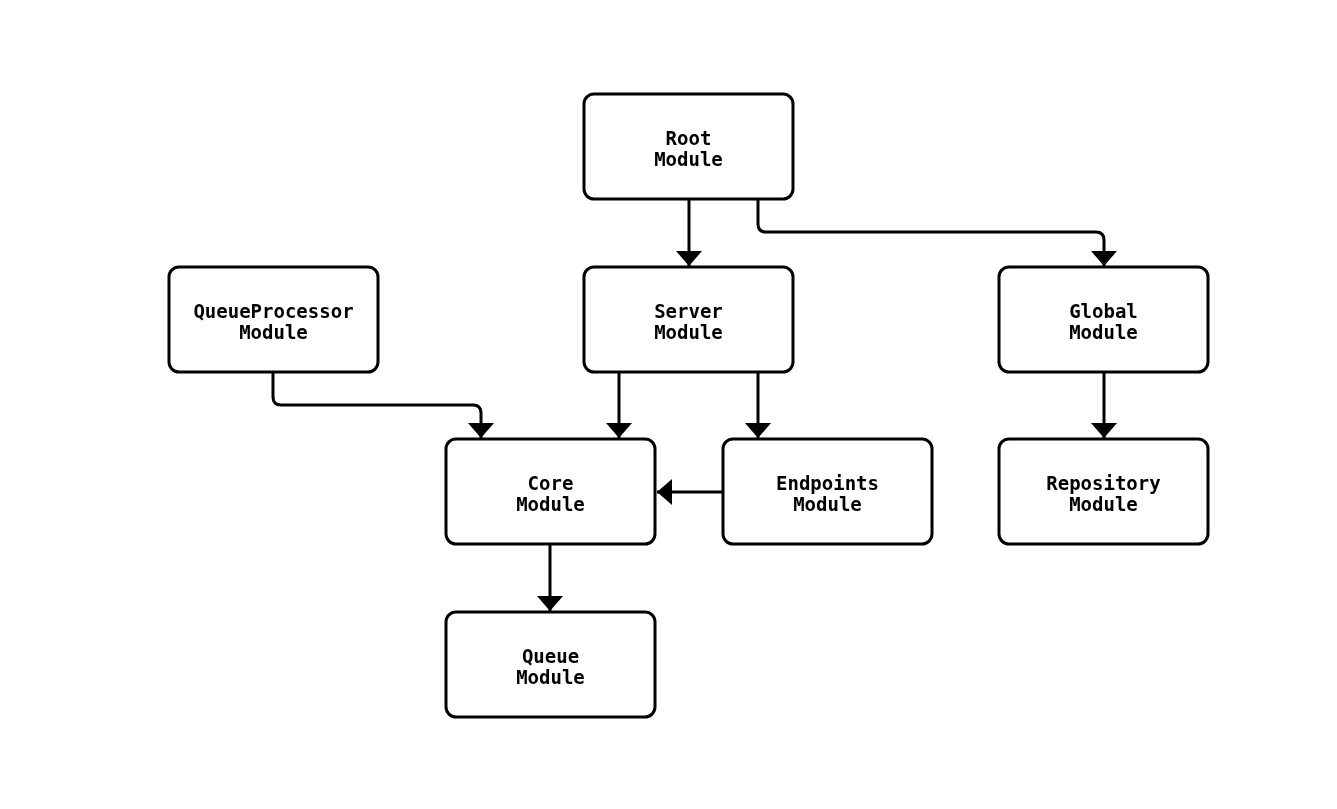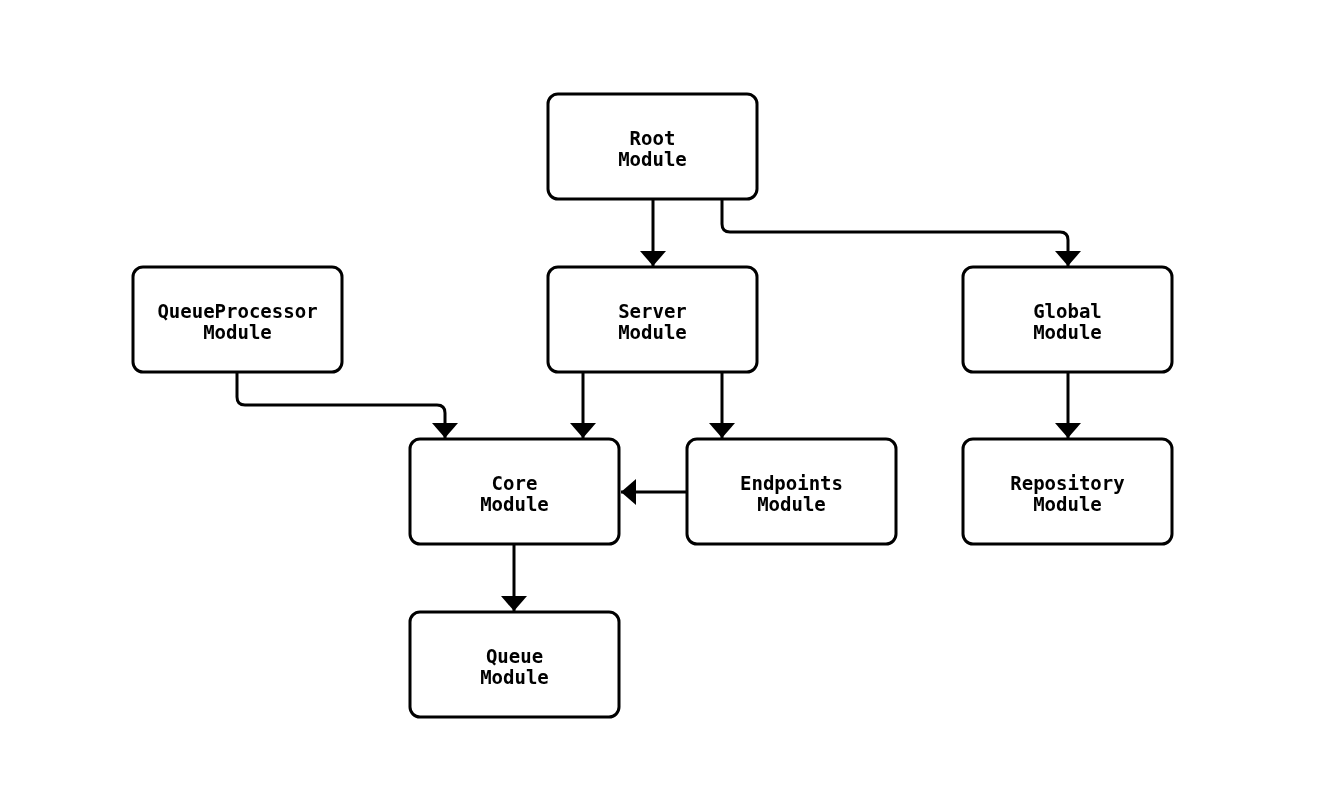--- a/index.html
+++ b/index.html
@@ -8,20 +8,21 @@
     background: #ffffff;
     width: 1337px;
     height: 809px;
     overflow: hidden;
     font-family: "DejaVu Sans Mono", monospace;
   }
   #diagram-root {
     width: 1116px;
     height: 809px;
     position: relative;
+    padding-left: 36px;
   }
   svg { display: block; }
   .node-rect {
     fill: #ffffff;
     stroke: #000000;
     stroke-width: 3px;
   }
   .node-label {
     font-family: "DejaVu Sans Mono", monospace;
     font-weight: bold;

